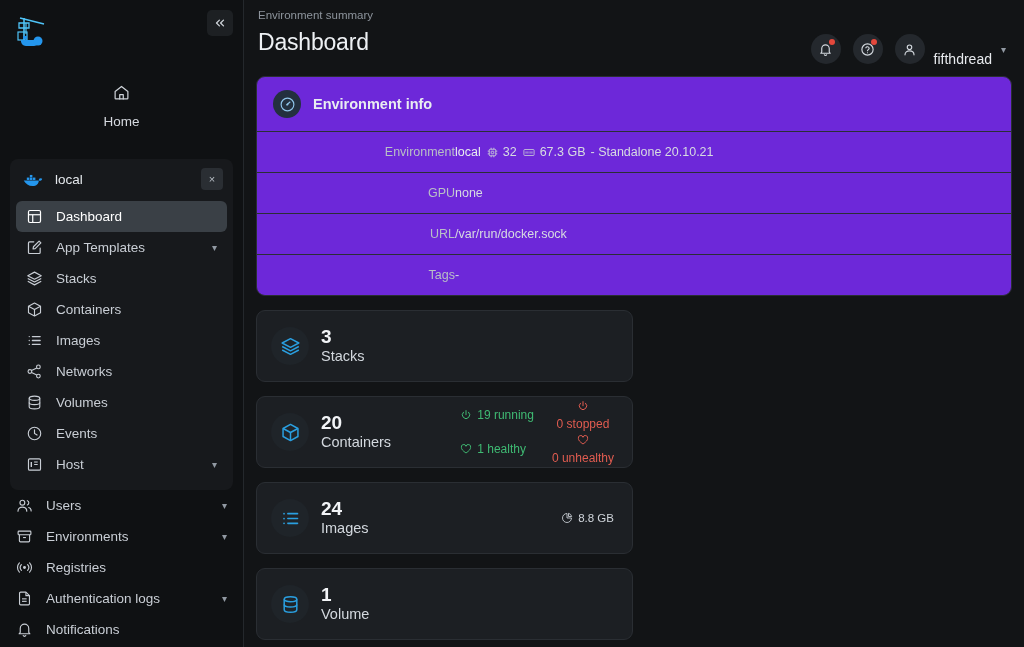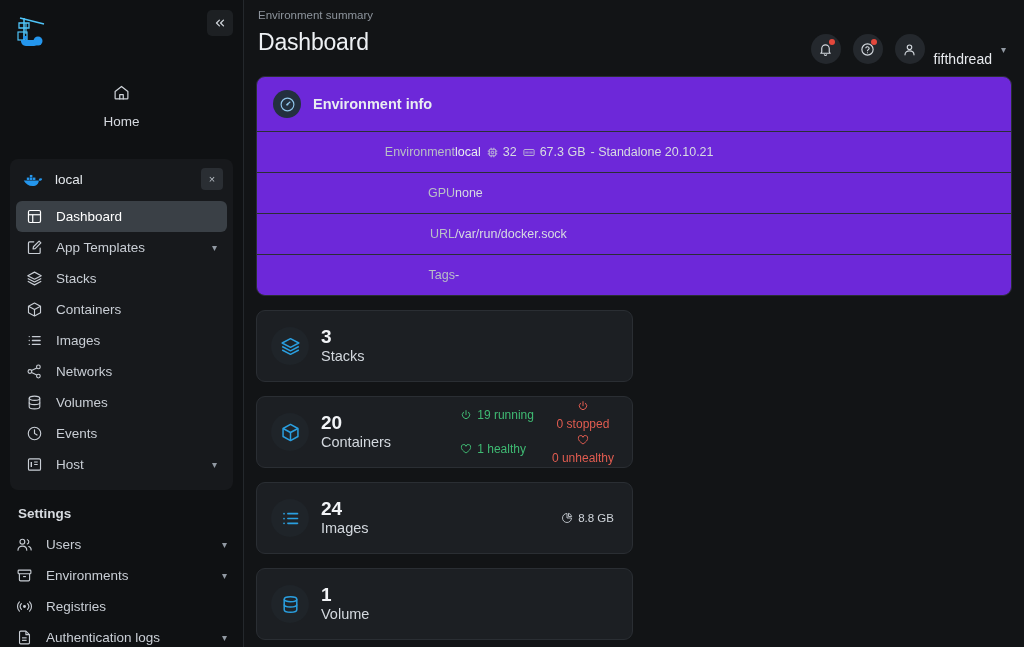--- a/index.html
+++ b/index.html
@@ -312,21 +312,20 @@
               <path d="M11.5 8.5 H16.5" stroke-width="1.5"></path>
             <path d="M11.5 12 H16.5" stroke-width="1.5"></path>
           </svg>
           <span class="nav-label">Host</span>
           <span class="chev">▾</span>
         </div>
 
       </div>
     </div>
 
-    <div class="section-title">Settings</div>
 
     <div class="settings-list">
 
       <div class="nav-item">
         <svg class="ico" viewBox="0 0 24 24" fill="none" stroke="#c9ced5" stroke-width="1.6" stroke-linecap="round">
           <circle cx="9" cy="8" r="3.4"></circle>
             <path d="M2.8 20 c0 -3.6 2.8 -5.8 6.2 -5.8 c3.4 0 6.2 2.2 6.2 5.8"></path>
           <path d="M16 5.2 a3.2 3.2 0 0 1 0 6"></path>
             <path d="M18 14.8 c2.2 0.6 3.4 2.5 3.4 5"></path>
         </svg>
@@ -364,20 +363,21 @@
         </svg>
         <span class="nav-label">Authentication logs</span>
         <span class="chev">▾</span>
       </div>
 
       <div class="nav-item">
         <svg class="ico" viewBox="0 0 24 24" fill="none" stroke="#c9ced5" stroke-width="1.6" stroke-linecap="round" stroke-linejoin="round">
           <path d="M18 16 V10.5 a6 6 0 0 0 -12 0 V16 L4.4 18 H19.6 Z"></path>
             <path d="M10.2 20.5 a2 2 0 0 0 3.6 0"></path>
         </svg>
+        <span class="nav-label">Notifications</span>
       </div>
 
     </div>
   </aside>
 
   <main class="main">
 
     <div class="topbar">
       <div class="head-left">
         <div class="breadcrumb">Environment summary</div>

